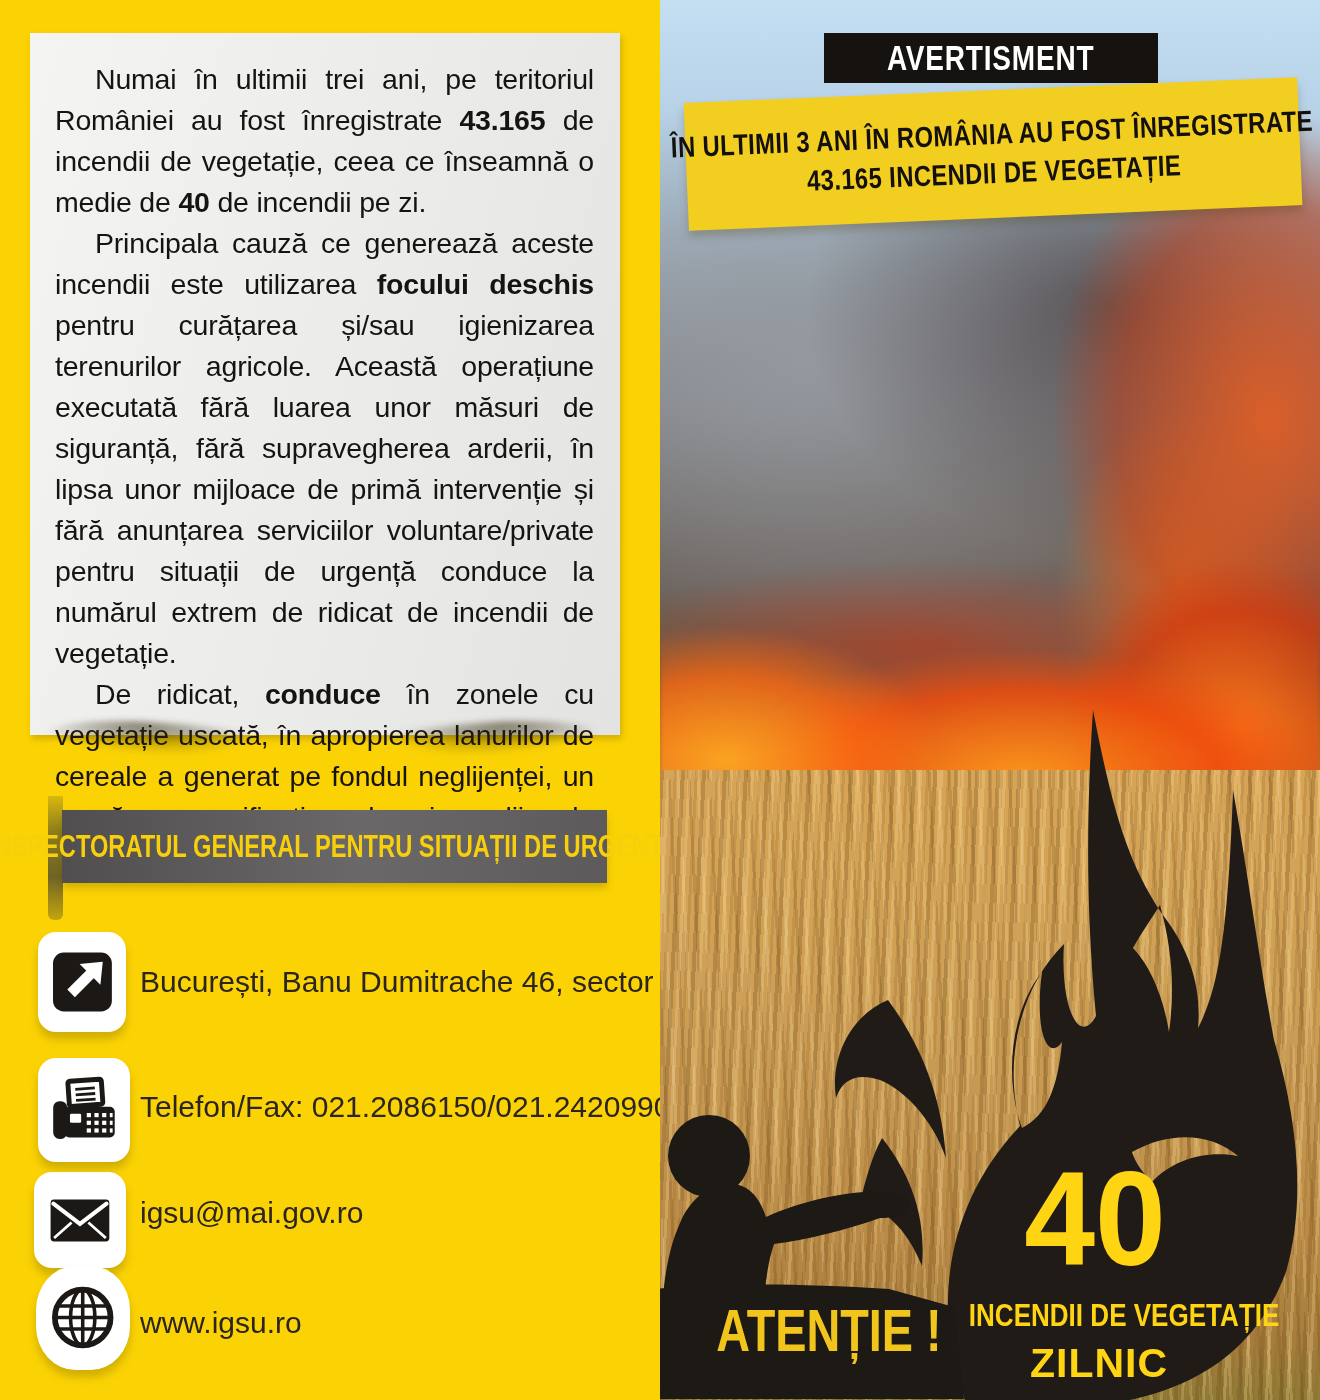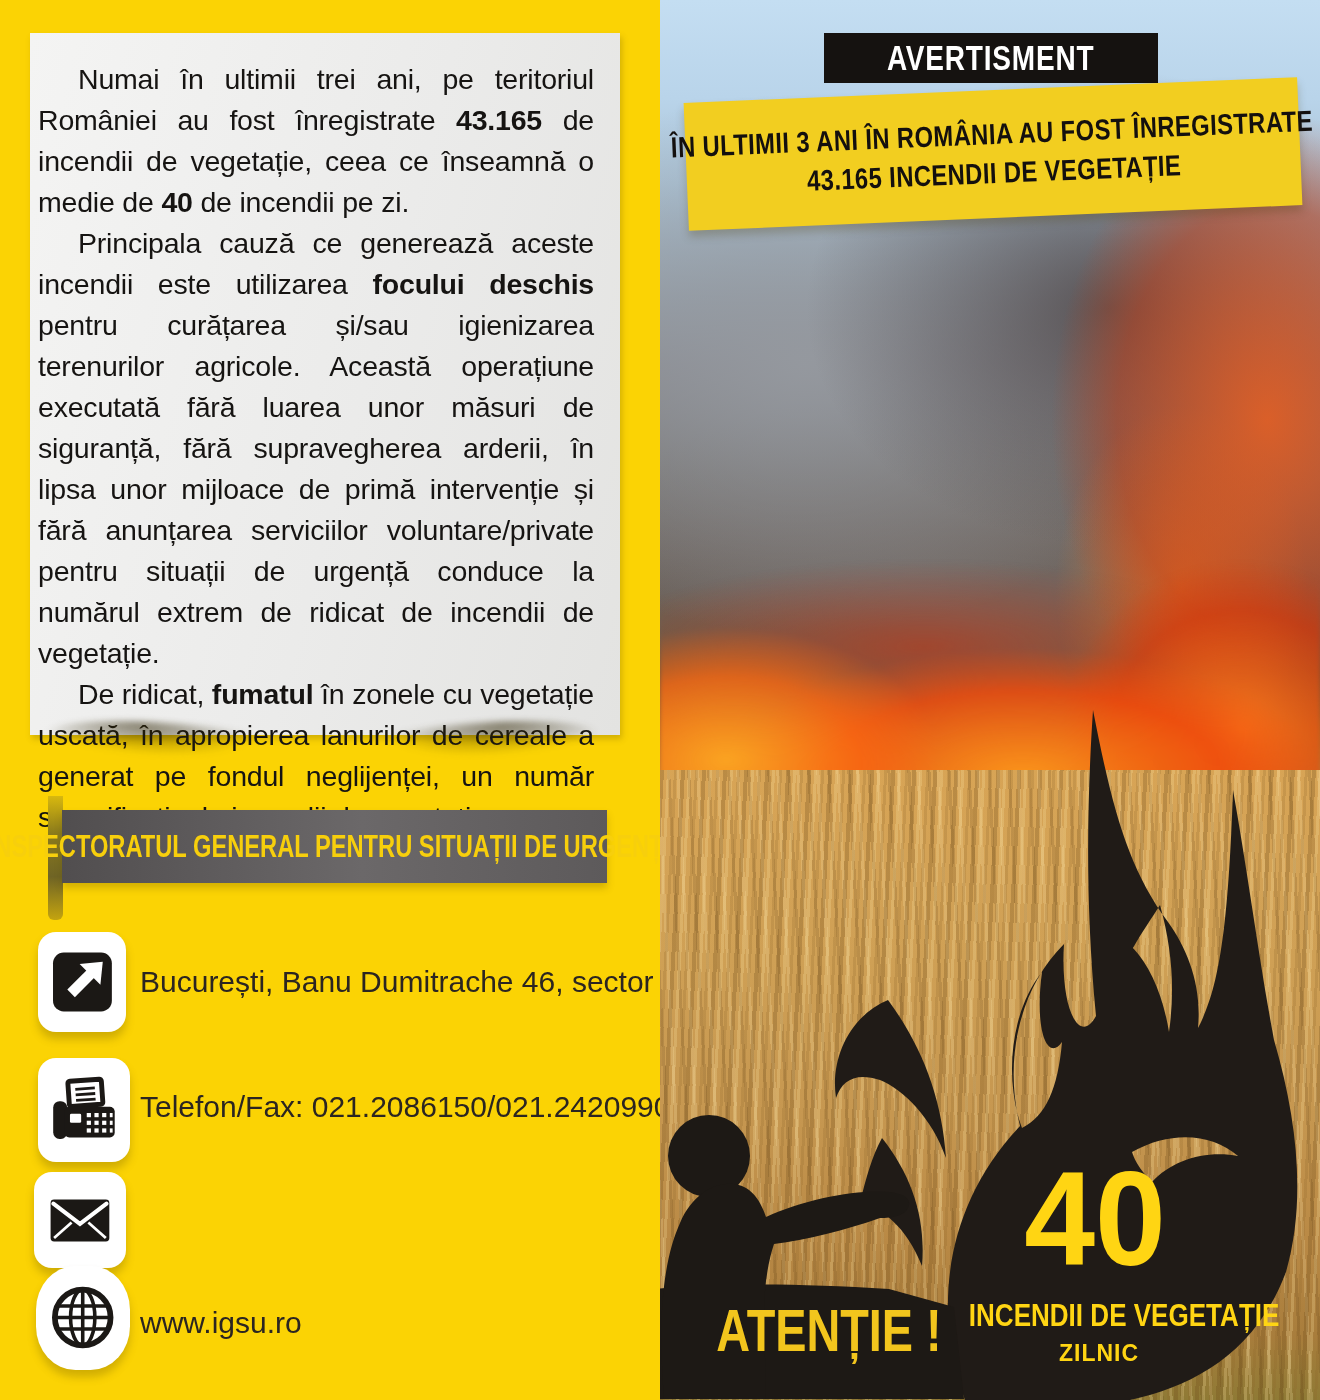--- a/index.html
+++ b/index.html
@@ -5,21 +5,21 @@
   html,body{margin:0;padding:0;background:#222;}
   .page{position:relative;width:1320px;height:1400px;overflow:hidden;
         font-family:"Liberation Sans",sans-serif;background:#FBD304;}
 
   
   .panel-left{position:absolute;left:0;top:0;width:660px;height:1400px;background:#FBD304;}
 
   .paper{position:absolute;left:30px;top:33px;width:590px;height:702px;
          background:linear-gradient(105deg,#f4f4f3 0%,#ebebea 55%,#e3e3e1 100%);
          box-shadow:2px 4px 6px rgba(90,70,0,.25);
-         padding:26px 26px 0 8px;box-sizing:border-box;}
+         padding:26px 26px 0 25px;box-sizing:border-box;}
   .para{margin:0;text-indent:40px;font-size:28.5px;line-height:41px;color:#161412;
         text-align:justify;letter-spacing:-0.2px;}
   .para .bd{font-weight:bold;}
   .paper-shadow{position:absolute;height:46px;border-radius:50%;filter:blur(3px);}
   .ps-l{left:44px;top:724px;width:270px;transform:rotate(5deg);
         background:radial-gradient(60% 90% at 35% 8%,rgba(45,35,0,.55),rgba(45,35,0,0) 72%);}
   .ps-r{left:330px;top:724px;width:270px;transform:rotate(-5deg);
         background:radial-gradient(60% 90% at 65% 8%,rgba(45,35,0,.55),rgba(45,35,0,0) 72%);}
 
   .fold{position:absolute;left:48px;top:796px;width:15px;height:124px;border-radius:0 0 6px 6px;
@@ -74,33 +74,33 @@
   .flame-svg{position:absolute;left:0;top:660px;width:660px;height:740px;}
   .person-svg{position:absolute;left:-6px;top:1058px;width:400px;height:342px;}
 
   .ylw{position:absolute;text-align:center;font-weight:800;color:#F5CB18;}
   .atentie{left:14px;top:1296px;width:310px;font-size:60px;transform:scaleX(0.78);
            color:#F2C51D;white-space:nowrap;}
   .count40{left:330px;top:1152px;width:210px;font-size:134px;line-height:1;color:#FFD513;
            transform:scaleX(0.95);}
   .count-label{left:284px;top:1298px;width:310px;font-size:31px;color:#FFD513;
            transform:scaleX(0.84);white-space:nowrap;}
-  .zilnic{left:284px;top:1340px;width:310px;font-size:23px;color:#FFD513;letter-spacing:1px;}
+  .zilnic{left:284px;top:1340px;width:310px;font-size:41px;color:#FFD513;letter-spacing:1px;}
 </style>
 </head>
 <body>
 
 <div class="page">
 
   <div class="panel-left">
 
     <div class="paper">
       <p class="para"><span>Numai în ultimii trei ani, pe teritoriul României au fost înregistrate </span><b class="bd">43.165</b><span> de incendii de vegetație, ceea ce înseamnă o medie de </span><b class="bd">40</b><span> de incendii pe zi.</span></p>
       <p class="para"><span>Principala cauză ce generează aceste incendii este utilizarea </span><b class="bd">focului deschis</b><span> pentru curățarea și/sau igienizarea terenurilor agricole. Această operațiune executată fără luarea unor măsuri de siguranță, fără supravegherea arderii, în lipsa unor mijloace de primă intervenție și fără anunțarea serviciilor voluntare/private pentru situații de urgență conduce la numărul extrem de ridicat de incendii de vegetație.</span></p>
-      <p class="para"><span>De ridicat, </span><b class="bd">fumatul</b><span> în zonele cu vegetație uscată, în apropierea lanurilor de cereale a generat pe fondul neglijenței, un număr semnificativ de incendii de vegetație.</span></p>
+      <p class="para"><span>De ridicat, </span><b class="bd">conduce</b><span> în zonele cu vegetație uscată, în apropierea lanurilor de cereale a generat pe fondul neglijenței, un număr semnificativ de incendii de vegetație.</span></p>
     </div>
     <div class="paper-shadow ps-l"></div>
     <div class="paper-shadow ps-r"></div>
 
     <div class="fold"></div>
     <div class="igsu-banner">
       <span class="txt">INSPECTORATUL GENERAL PENTRU SITUAȚII DE URGENȚĂ</span>
     </div>
 
     <div class="card" style="left:38px;top:932px;width:88px;height:100px;">
@@ -144,20 +144,21 @@
     <div class="contact-text" style="top:1090px;">Telefon/Fax: 021.2086150/021.2420990</div>
 
     <div class="card" style="left:34px;top:1172px;width:92px;height:96px;">
       <svg viewBox="0 0 100 100">
         <rect x="8" y="20" width="84" height="60" rx="5" fill="#1b1815"></rect>
         <path d="M12,26 L50,55 L88,26" fill="none" stroke="#fff" stroke-width="6" stroke-linecap="round"></path>
         <path d="M13,75 L38,53" stroke="#fff" stroke-width="4"></path>
         <path d="M87,75 L62,53" stroke="#fff" stroke-width="4"></path>
       </svg>
     </div>
+    <div class="contact-text" style="top:1196px;">igsu@mai.gov.ro</div>
 
     <div class="card blob" style="left:36px;top:1266px;width:94px;height:104px;">
       <svg viewBox="0 0 100 100">
         <circle cx="50" cy="50" r="39" fill="none" stroke="#1b1815" stroke-width="8"></circle>
         <ellipse cx="50" cy="50" rx="17" ry="39" fill="none" stroke="#1b1815" stroke-width="5"></ellipse>
         <line x1="50" y1="11" x2="50" y2="89" stroke="#1b1815" stroke-width="5"></line>
         <line x1="13" y1="34" x2="87" y2="34" stroke="#1b1815" stroke-width="5"></line>
         <line x1="11" y1="50" x2="89" y2="50" stroke="#1b1815" stroke-width="5"></line>
         <line x1="13" y1="66" x2="87" y2="66" stroke="#1b1815" stroke-width="5"></line>
       </svg>

